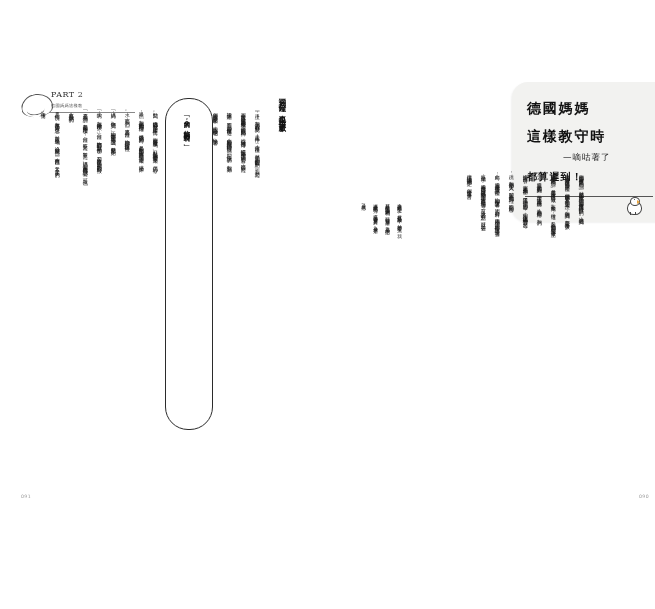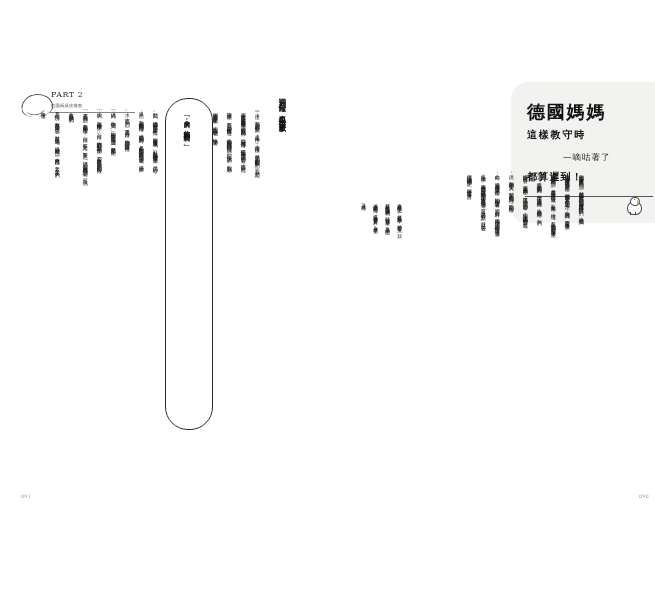--- a/index.html
+++ b/index.html
@@ -161,32 +161,32 @@
     height: 140px;
     background: #f2f2f0;
     border-radius: 16px 0 0 16px;
     box-shadow: -1px 1px 2px rgba(0,0,0,0.06);
   }
   .title-main {
     position: absolute;
     left: 520px;
     top: 100px;
     font-family: "DejaVu Serif", serif;
-    font-size: 18px;
+    font-size: 14px;
     font-weight: bold;
     letter-spacing: 1.8px;
     color: #111;
     white-space: nowrap;
   }
   .title-main2 {
     position: absolute;
     left: 520px;
     top: 128px;
     font-family: "DejaVu Serif", serif;
-    font-size: 10px;
+    font-size: 14px;
     font-weight: bold;
     letter-spacing: 1.8px;
     color: #111;
     white-space: nowrap;
   }
   .title-sub1 {
     position: absolute;
     left: 556px;
     top: 152px;
     font-size: 8.5px;

